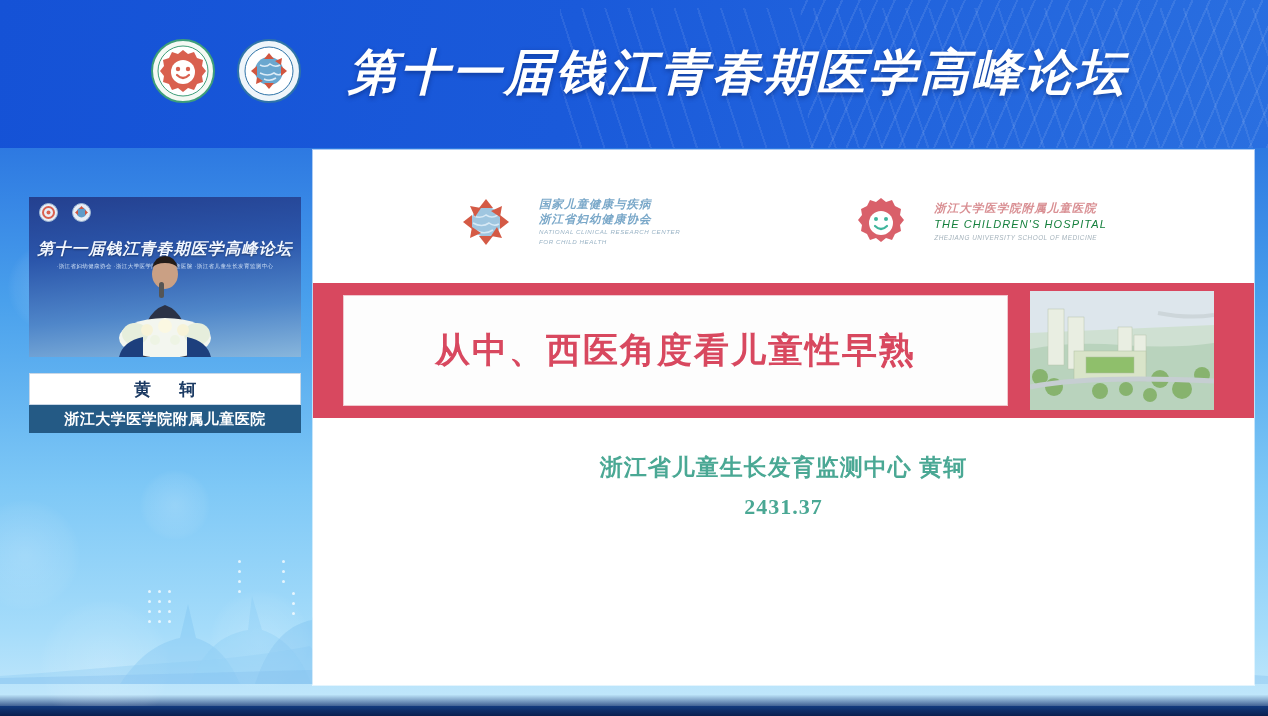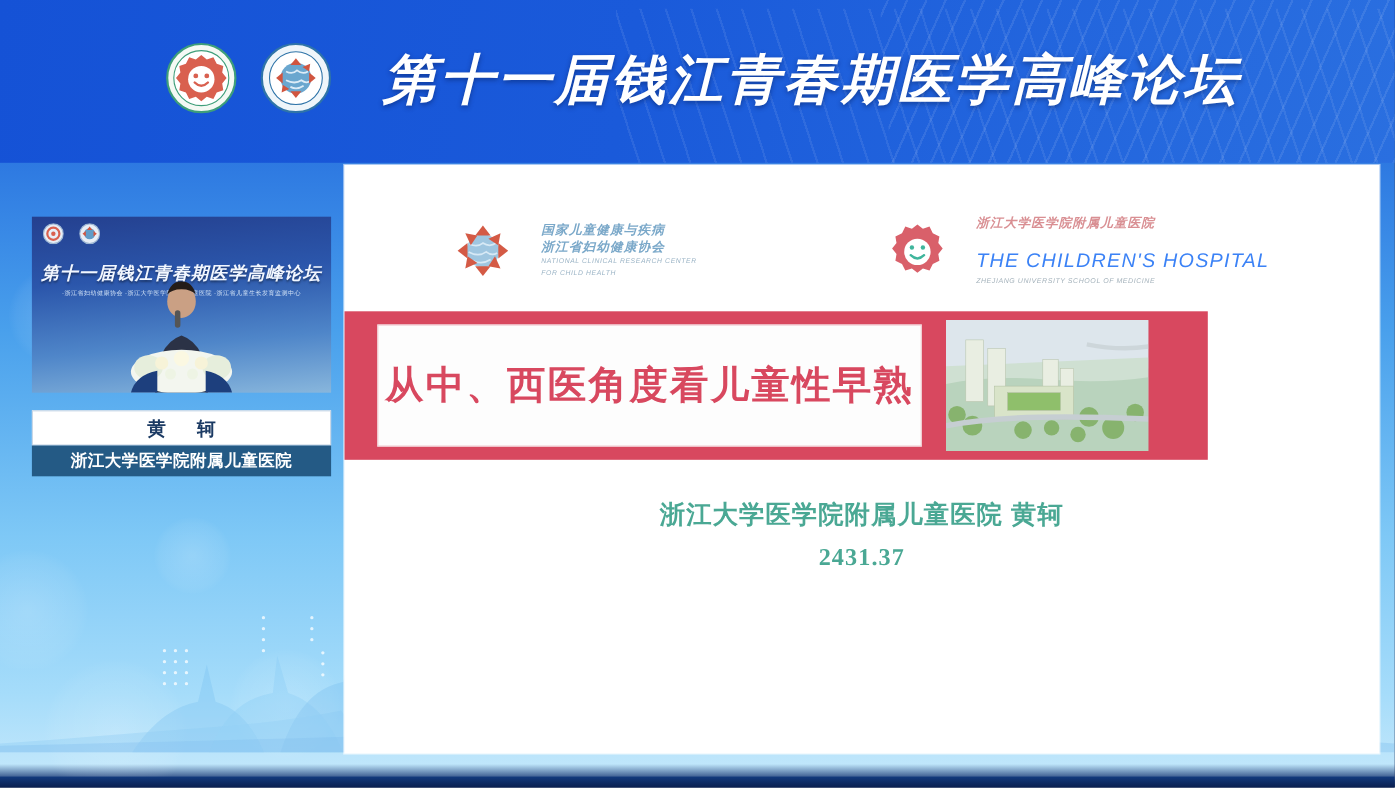--- a/index.html
+++ b/index.html
@@ -137,26 +137,26 @@
   .slide-logos {
     position:absolute; top:46px; left:0; width:100%;
     display:flex; justify-content:center; gap:175px;
   }
   .logo-block { display:flex; align-items:center; gap:27px;font-style:italic; }
   .logo-mark { width:52px; height:52px; position:relative; flex:none; }
   .logo-text { display:flex; flex-direction:column; justify-content:center; }
   .logo-cn { font-size:11.5px; font-weight:bold; color:#7aa8c9; letter-spacing:1px; line-height:1.25; }
   .logo-cn.pink { color:#d98f93; }
   .logo-en { font-size:6.2px; color:#9bb4c6; letter-spacing:.55px; line-height:1.35; margin-top:2px; }
-  .logo-en.big { font-size:18px; letter-spacing:1.1px; color:#3b82f6; font-weight:normal; margin-top:15px; }
+  .logo-en.big { font-size:11px; letter-spacing:1.1px; color:#15803d; font-weight:normal; margin-top:2px; }
   .logo-en.small { font-size:6.4px; letter-spacing:.5px; color:#a4b2bb; }
 
   #title-band {
     position:absolute; left:0; top:133px;
-    width:785px; height:135px;
+    width:955px; height:135px;
     background:#d8485f;
     display:flex; align-items:stretch;
   }
   #title-box {
     margin:12px 0 12px 30px;
     flex:1;
     background:#fdfdfd;
     border:1px solid #f0c8cf;
     display:flex; align-items:center; justify-content:center;
   }
@@ -397,21 +397,21 @@
             <circle cx="172" cy="84" r="8"></circle>
               <circle cx="120" cy="104" r="7"></circle>
           </g>
           <path d="M0 96 q60 -12 184 -6" stroke="#c6ced2" stroke-width="5" fill="none"></path>
           <path d="M128 22 q30 6 56 2" stroke="#cdd6da" stroke-width="4" fill="none"></path>
         </svg>
       </div>
     </div>
 
     <div id="slide-footer">
-      <div id="slide-affil">浙江大学医学院附属儿童医院  黄轲</div>
+      <div id="slide-affil">浙江省儿童生长发育监测中心  黄轲</div>
       <div id="slide-date">2431.37</div>
     </div>
 
   </div>
 
   <div id="bottom-bar"></div>
 
 </div>
 
 </body></html>

